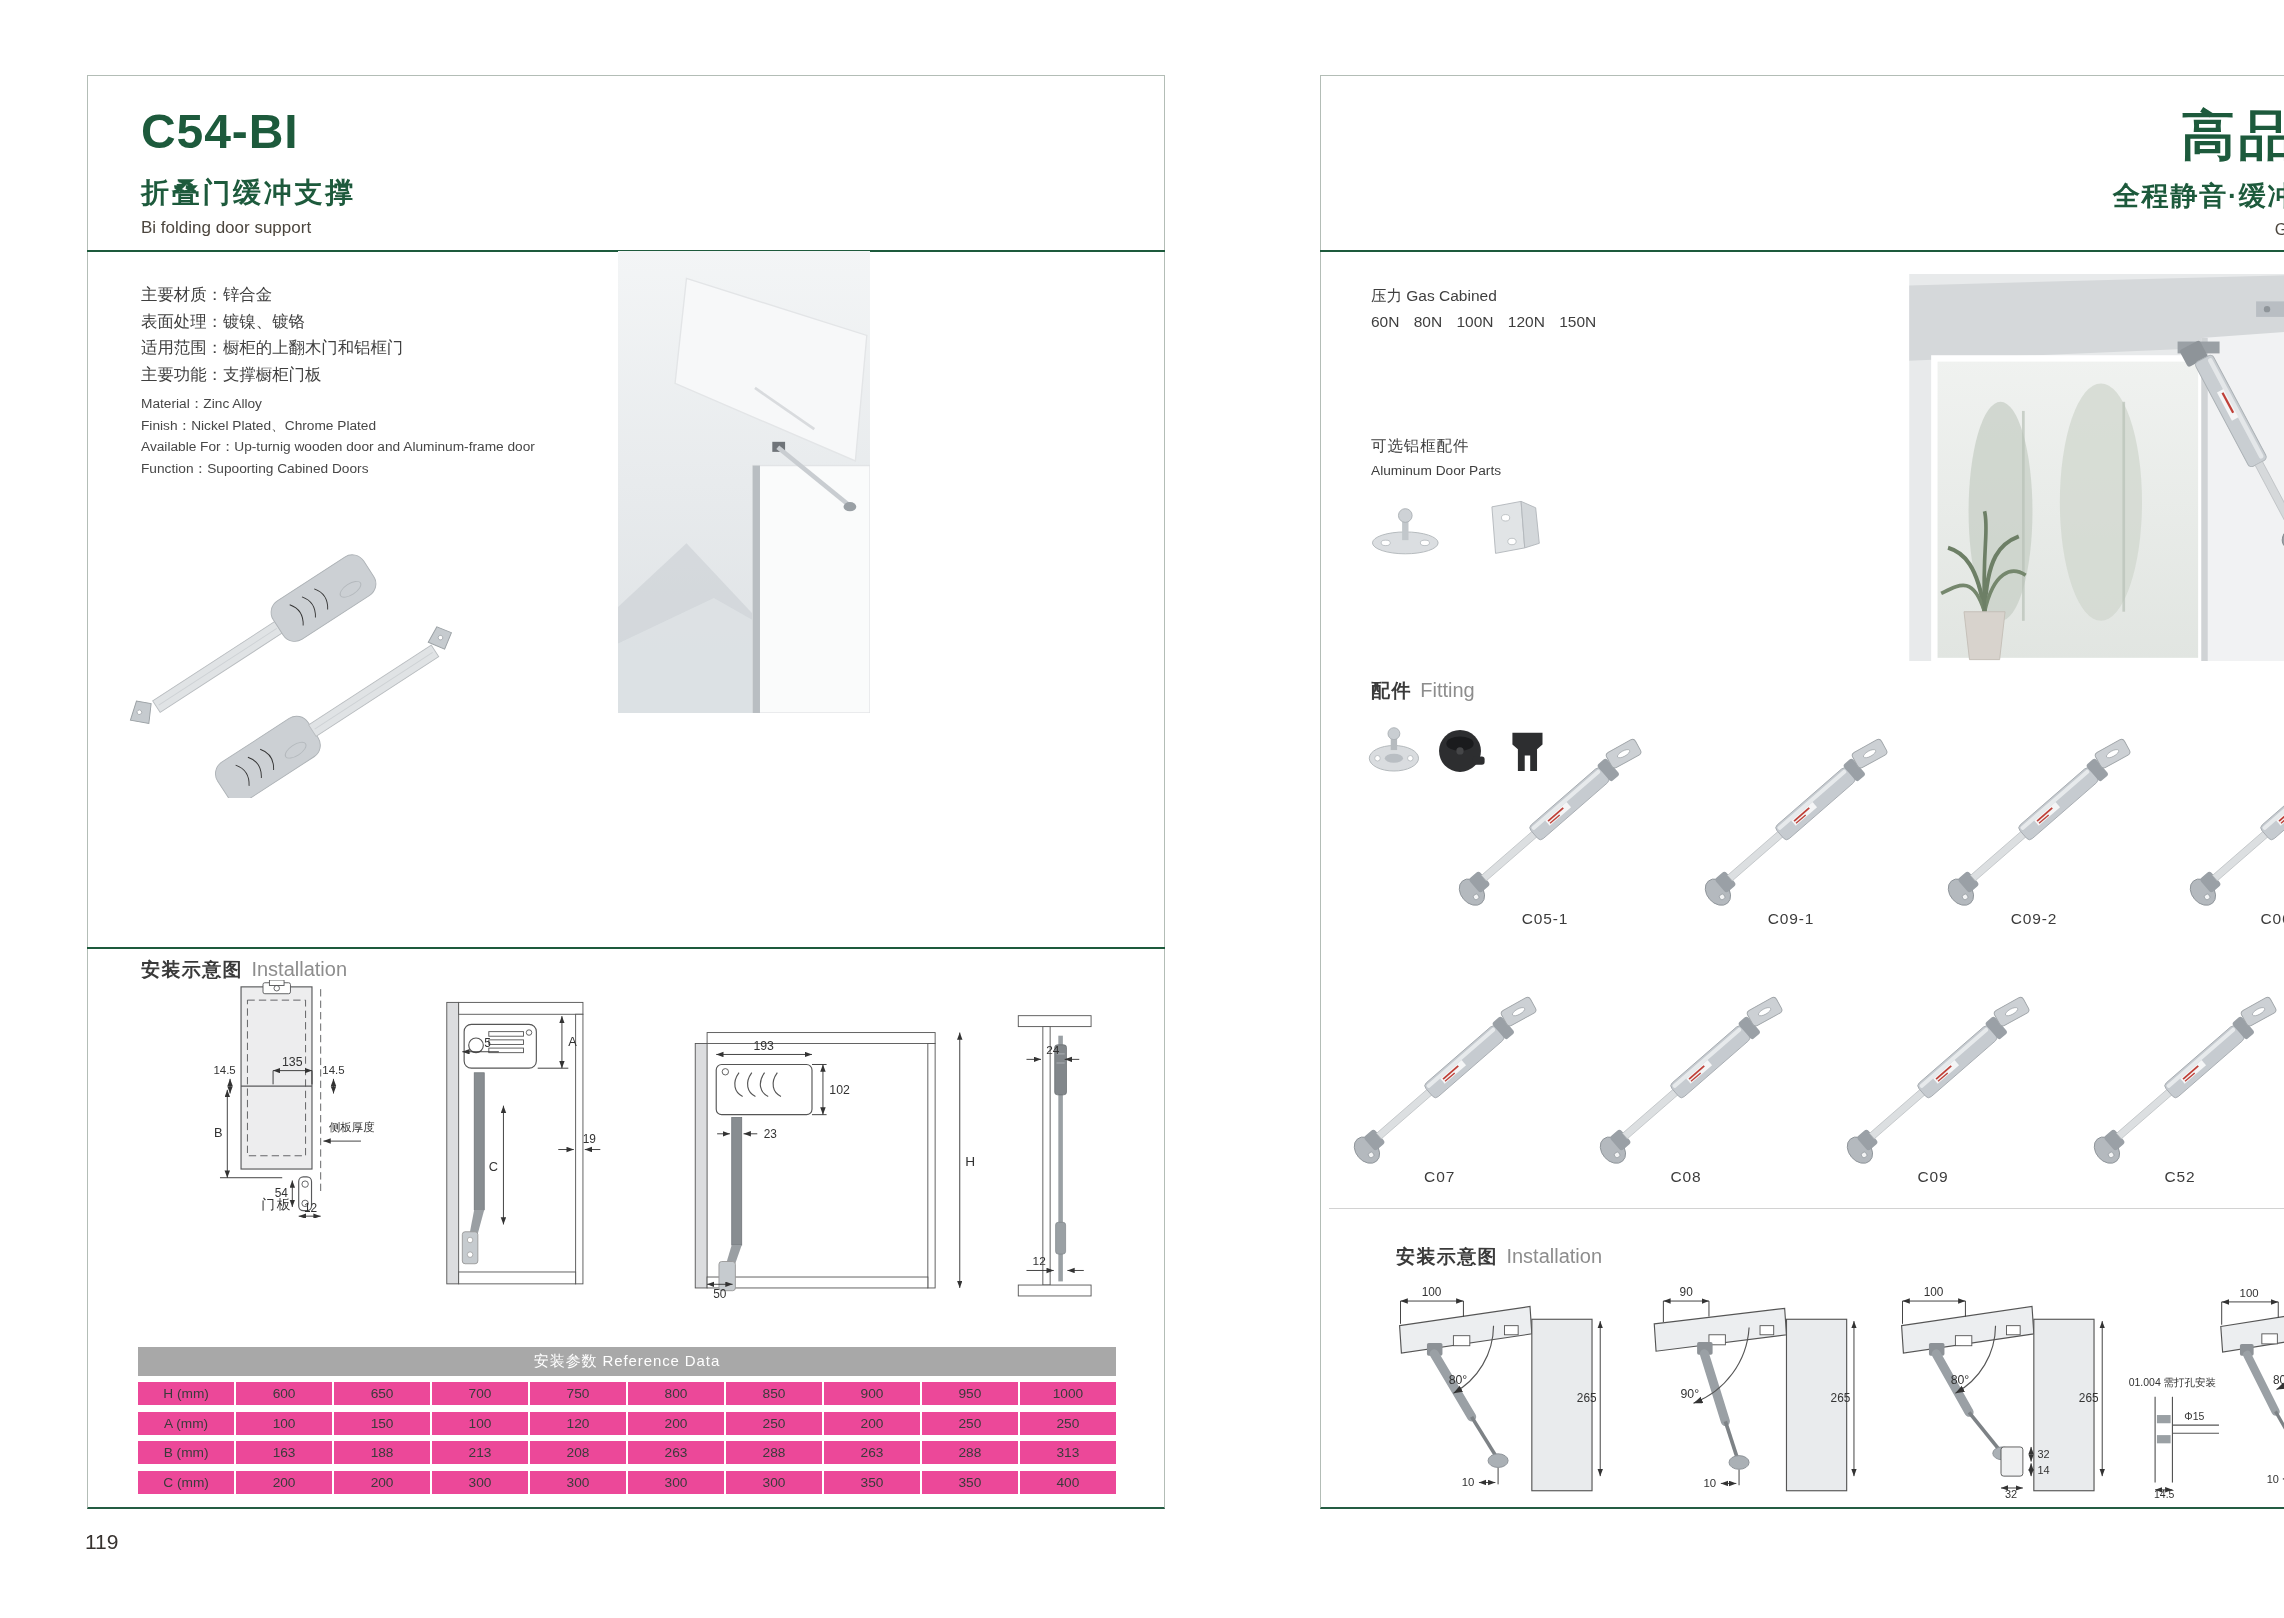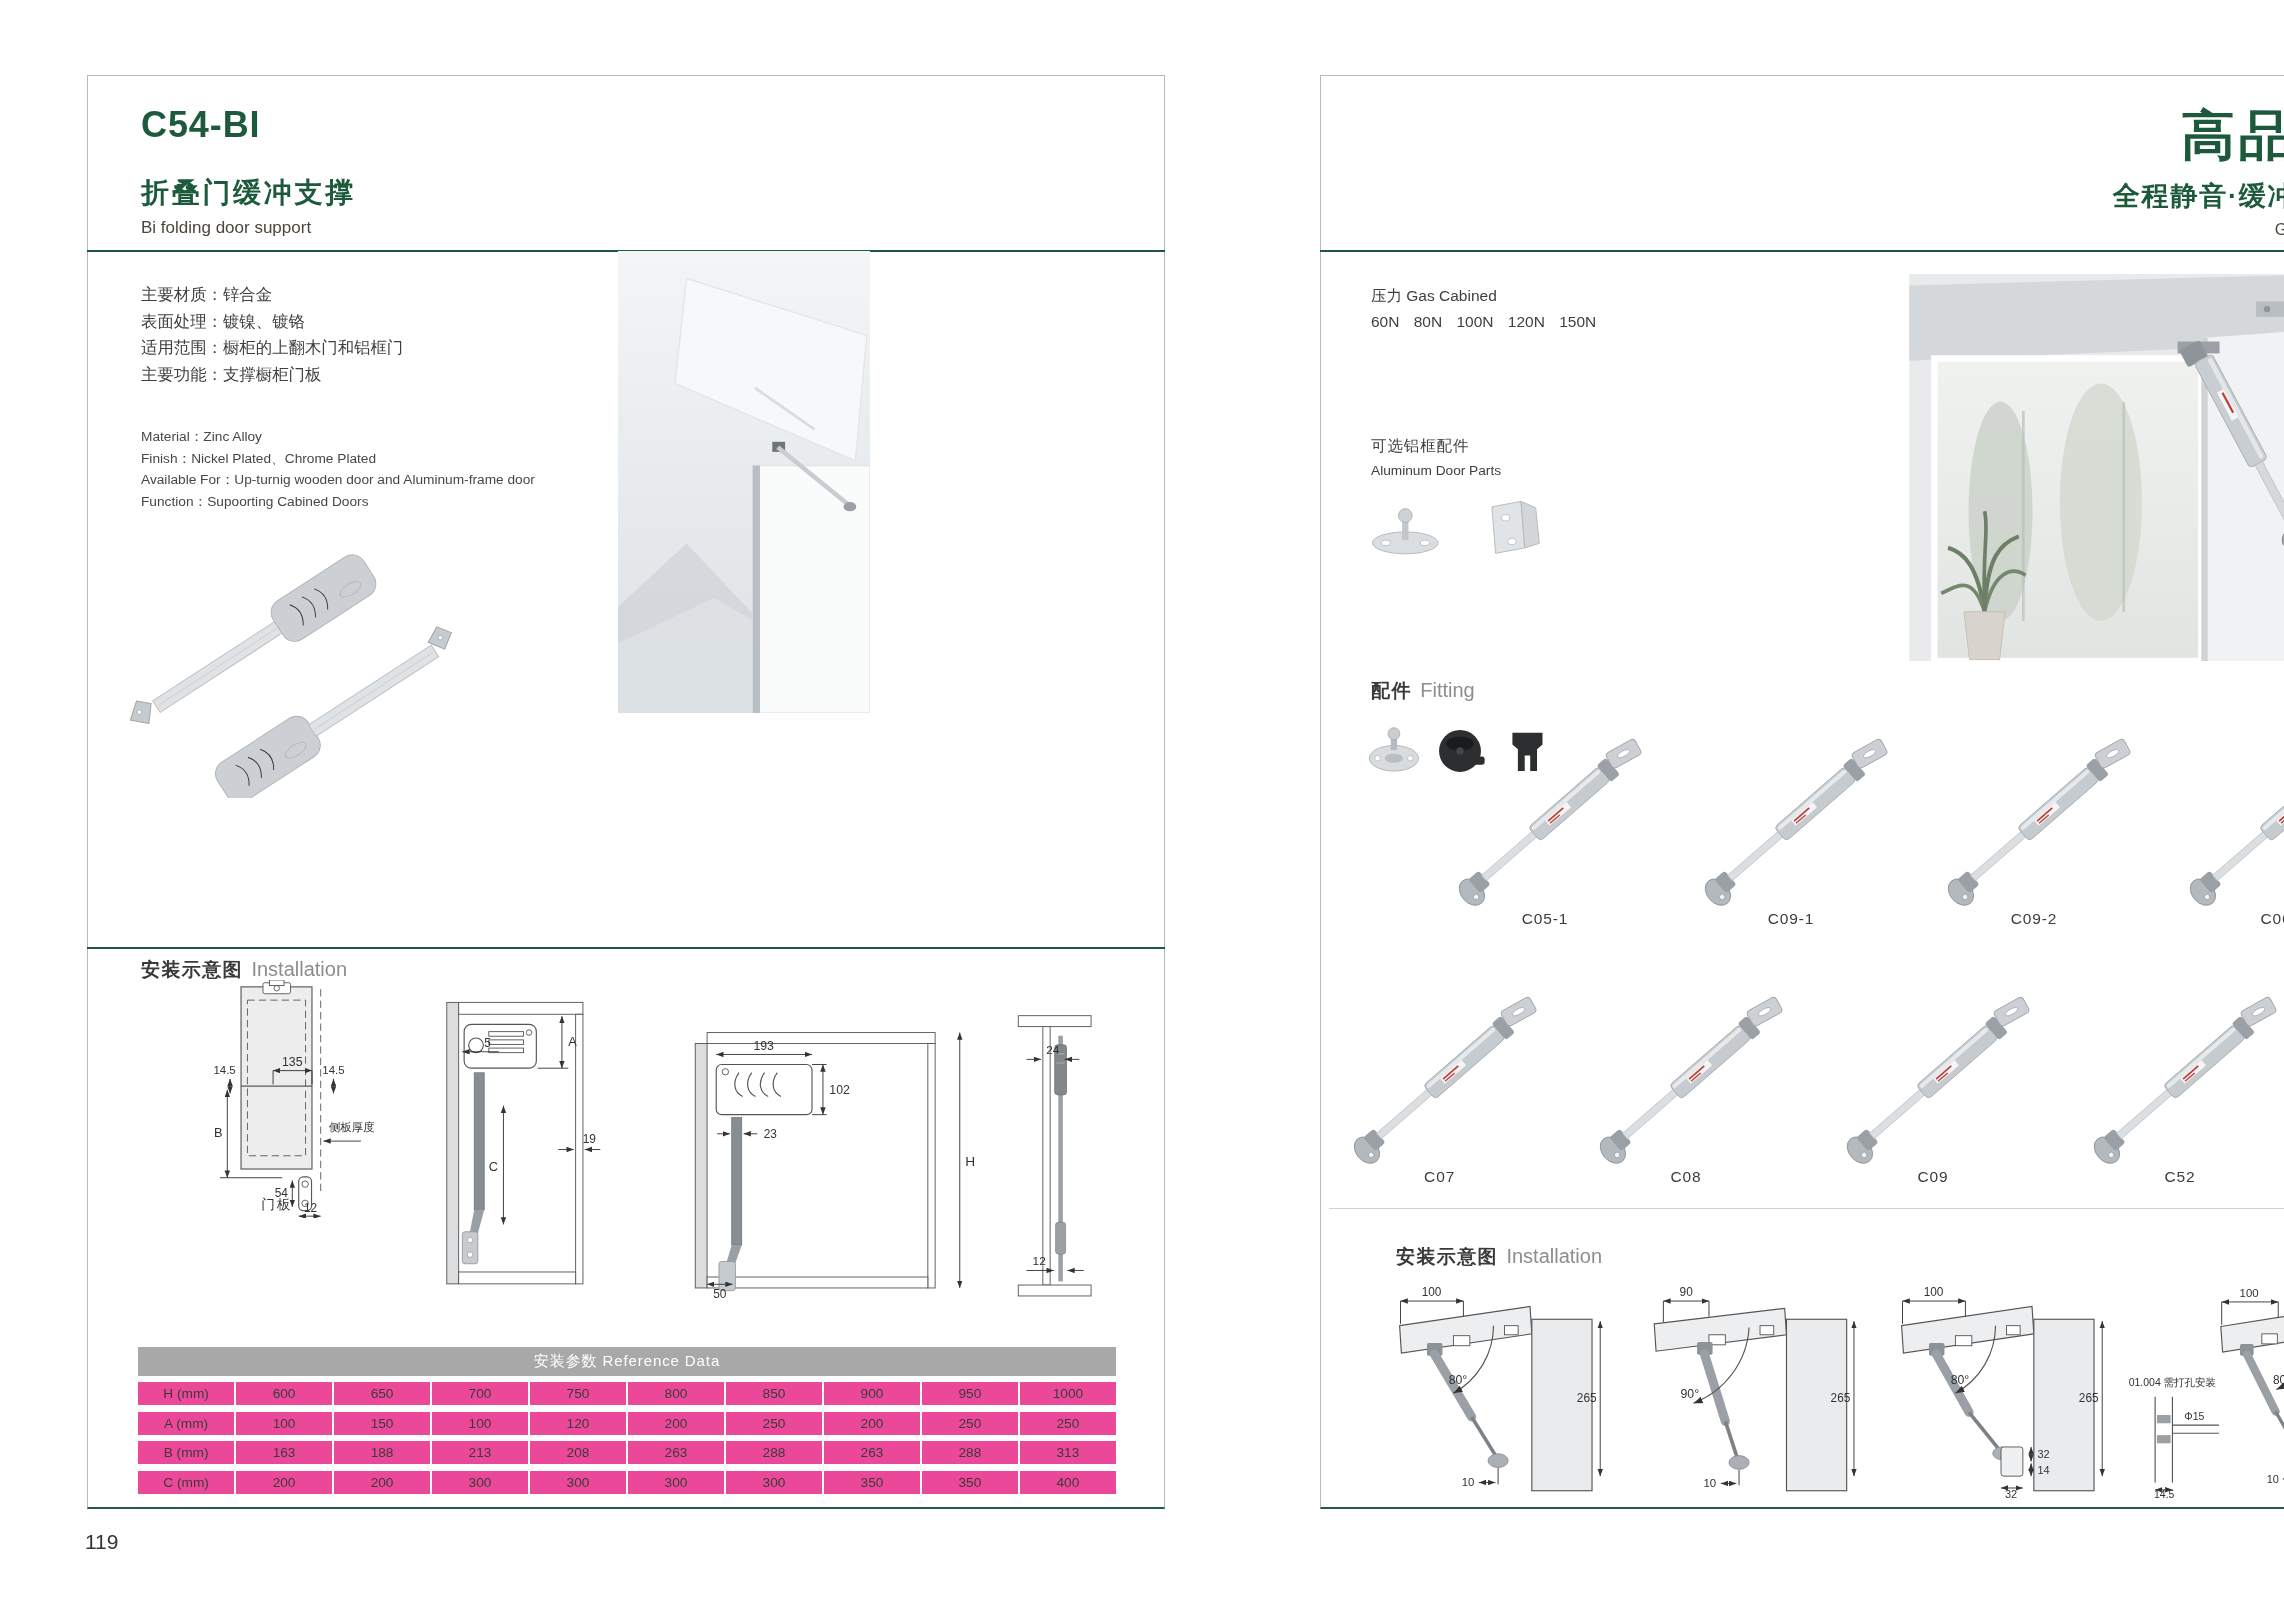--- a/index.html
+++ b/index.html
@@ -9,30 +9,30 @@
 
   
   .pagebox { position:absolute; top:75px; width:1078px; height:1434px; background:#fff;
     border:0.9px solid #b3bdb6; border-bottom:2.7px solid #245c43; }
   .pagebox.left { left:87px; }
   .pagebox.right { left:1320px; }
   .green-div { position:absolute; left:-0.9px; right:-0.9px; height:2.3px; background:#1d5a3c; }
   .light-div { position:absolute; left:8.2px; right:8.2px; height:0.9px; background:#d2d2d2; }
 
   
-  .l-code { position:absolute; left:53px; top:28px; font-size:36px; font-weight:bold;
+  .l-code { position:absolute; left:53px; top:28px; font-size:48px; font-weight:bold;
     color:#1d5a3c; letter-spacing:0.9px; }
   .l-sub-cn { position:absolute; left:53px; top:98px; font-size:28px; font-weight:600;
     color:#1d5a3c; letter-spacing:2.7px; }
   .l-sub-en { position:absolute; left:53px; top:142px; font-size:17px; color:#4c463e; }
 
   .specs-cn { position:absolute; left:53px; top:205px; font-size:16.4px; line-height:1.62;
     color:#3f3f3f; }
   .specs-en { position:absolute; left:53px; top:317px; font-size:13.7px; line-height:1.58;
-    color:#474747;margin-top:33px; }
+    color:#474747; }
 
   
   .sec-title { position:absolute; white-space:nowrap; }
   .sec-title .cn { font-size:19px; font-weight:600; color:#3a3a3a; letter-spacing:1.4px; }
   .sec-title .en { font-size:20px; color:#8d8d8d; margin-left:6.4px; }
 
   
   .ref-table { position:absolute; left:50px; top:1271px; width:978px; }
   .t-head { height:29px; background:#a8a8a8; color:#ffffff; font-size:15px;
     display:flex; align-items:center; justify-content:center; letter-spacing:0.9px; }

